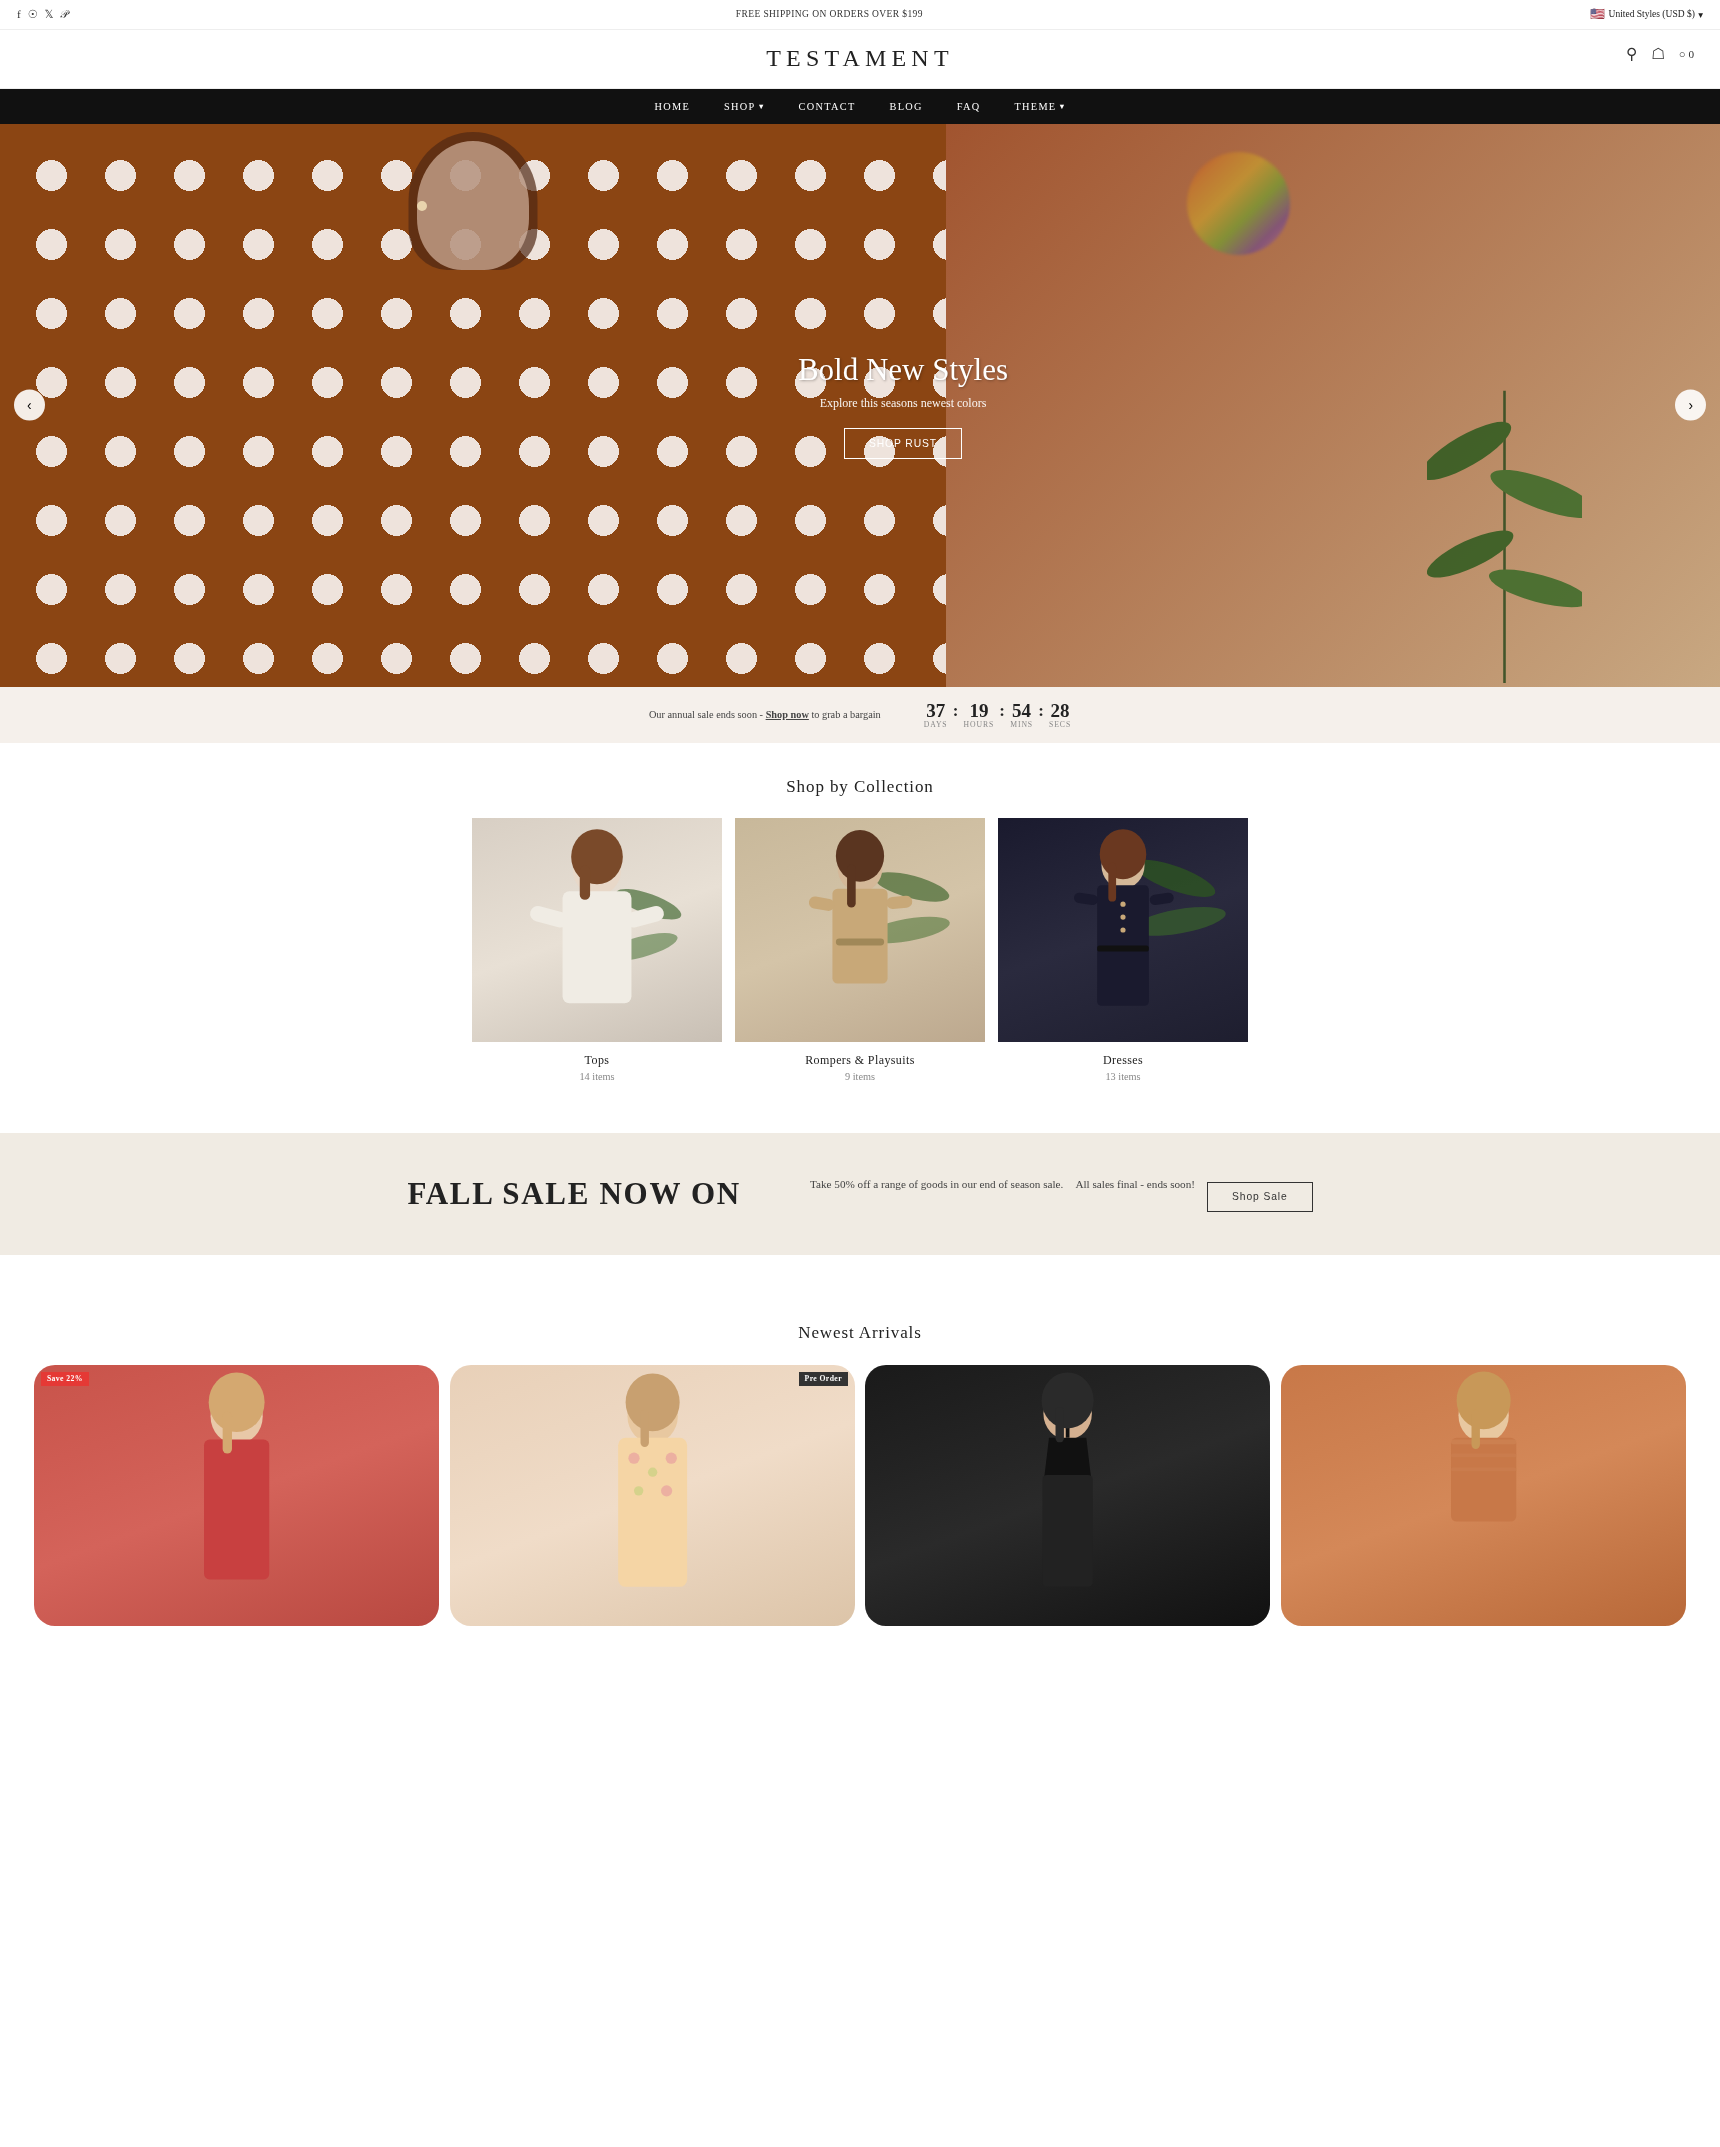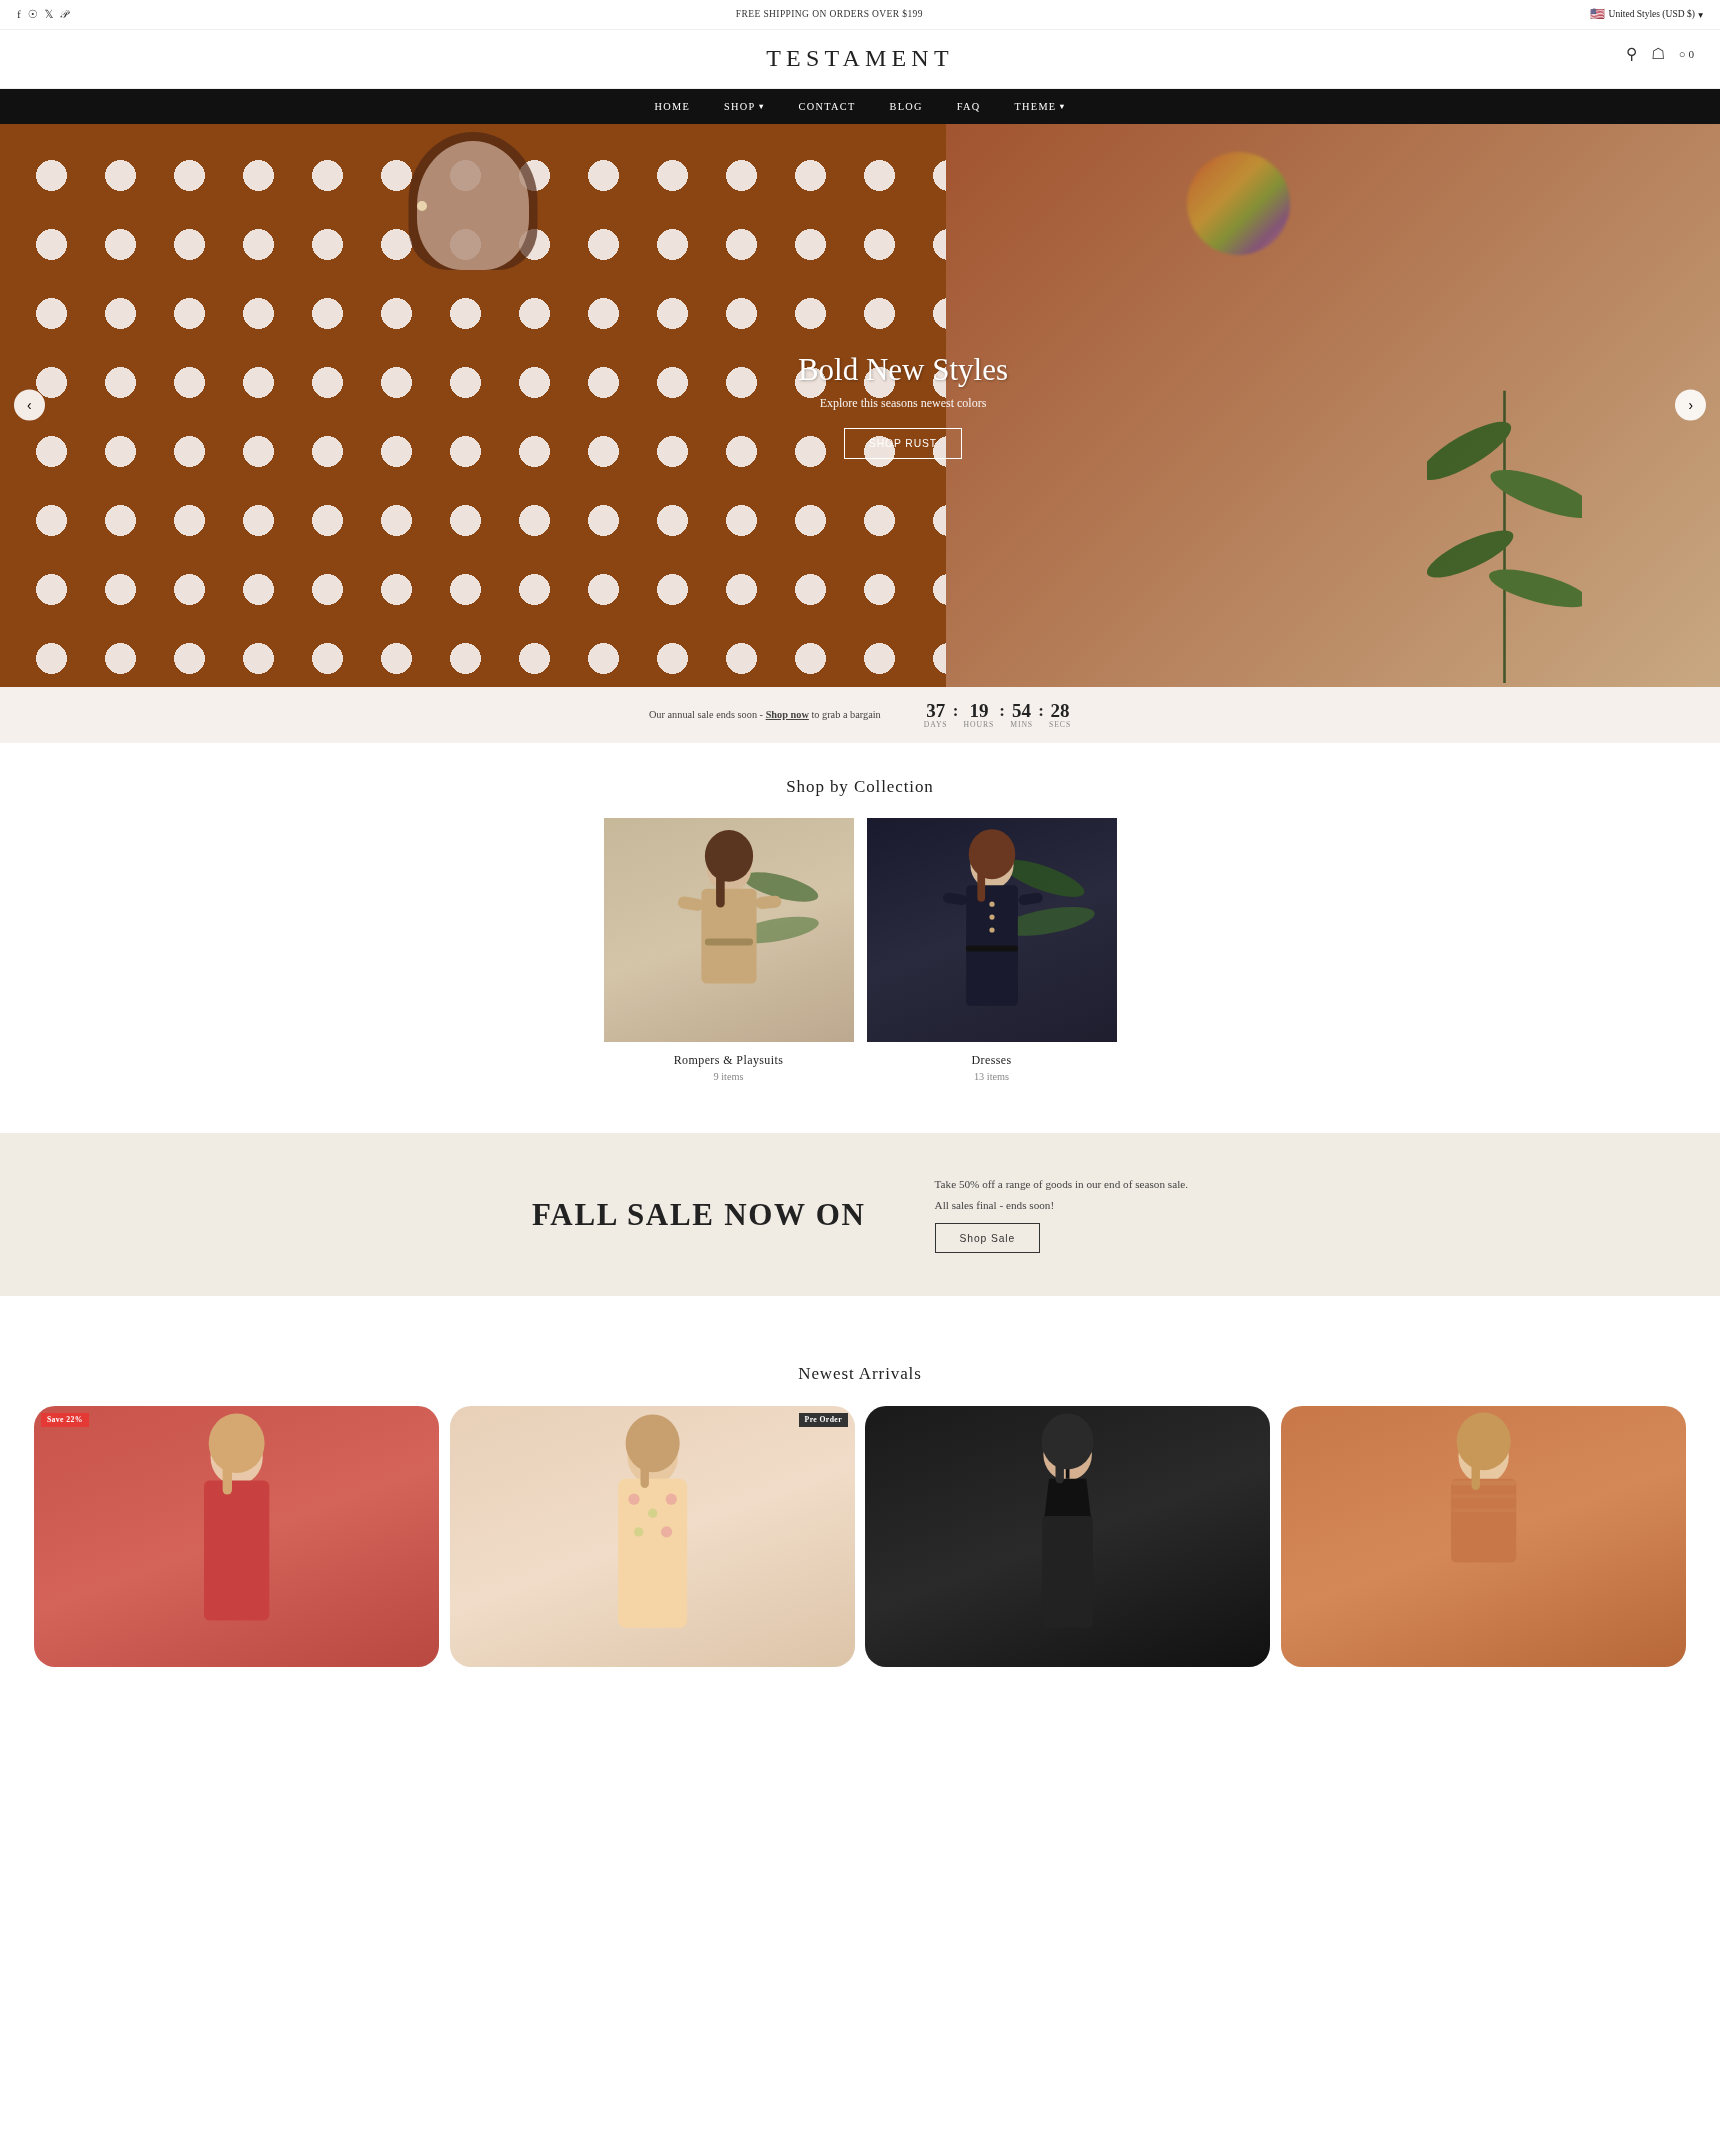--- a/index.html
+++ b/index.html
@@ -233,21 +233,21 @@
       padding: 43px 52px;
       margin: 17px 0;
     }
     .sale-title {
       font-size: 31px;
       font-weight: 700;
       letter-spacing: 1.7px;
       color: #222;
       text-transform: uppercase;
     }
-    .sale-right { display: flex; flex-direction: column; gap: 3px; }
+    .sale-right { display: flex; flex-direction: row; gap: 12px; }
     .sale-desc { font-size: 11.2px; color: #444; line-height: 1.6; }
     .sale-btn {
       border: 1.3px solid #333;
       background: transparent;
       color: #333;
       padding: 8.6px 24px;
       font-size: 10.3px;
       letter-spacing: 0.9px;
       cursor: pointer;
       width: fit-content;
@@ -418,20 +418,40 @@
       <div class="timer-number">28</div>
       <div class="timer-label">Secs</div>
     </div>
   </div>
 </div>
 
 <div>
   <h2 class="section-title">Shop by Collection</h2>
   <div class="collections-grid">
 
+    <div class="collection-card">
+      <div class="coll-img-tops">
+        <svg viewBox="0 0 200 260" width="100%" height="100%" xmlns="http://www.w3.org/2000/svg">
+
+          <ellipse cx="160" cy="100" rx="40" ry="12" fill="#2d5a1e" opacity="0.6" transform="rotate(20 160 100)"></ellipse>
+          <ellipse cx="150" cy="150" rx="45" ry="12" fill="#3a6a28" opacity="0.5" transform="rotate(-15 150 150)"></ellipse>
+
+          <ellipse cx="100" cy="60" rx="28" ry="30" fill="#e8d8c8"></ellipse>
+          <rect x="60" y="85" width="80" height="130" rx="8" fill="#f0ece4"></rect>
+
+          <rect x="25" y="100" width="45" height="18" rx="9" fill="#f0ece4" transform="rotate(15 25 100)"></rect>
+          <rect x="130" y="100" width="45" height="18" rx="9" fill="#f0ece4" transform="rotate(-15 175 100)"></rect>
+
+          <ellipse cx="100" cy="45" rx="30" ry="32" fill="#7a4a2a"></ellipse>
+          <rect x="80" y="55" width="12" height="40" rx="6" fill="#7a4a2a"></rect>
+        </svg>
+      </div>
+      <div class="collection-name">Tops</div>
+      <div class="collection-count">14 items</div>
+    </div>
 
     <div class="collection-card">
       <div class="coll-img-rompers">
         <svg viewBox="0 0 200 260" width="100%" height="100%" xmlns="http://www.w3.org/2000/svg">
 
           <ellipse cx="160" cy="80" rx="45" ry="13" fill="#2d5a1e" opacity="0.6" transform="rotate(15 160 80)"></ellipse>
           <ellipse cx="155" cy="130" rx="50" ry="13" fill="#3a6a28" opacity="0.5" transform="rotate(-10 155 130)"></ellipse>
 
           <ellipse cx="100" cy="58" rx="26" ry="28" fill="#d4b898"></ellipse>
           <rect x="68" y="82" width="64" height="110" rx="6" fill="#c8a878"></rect>

